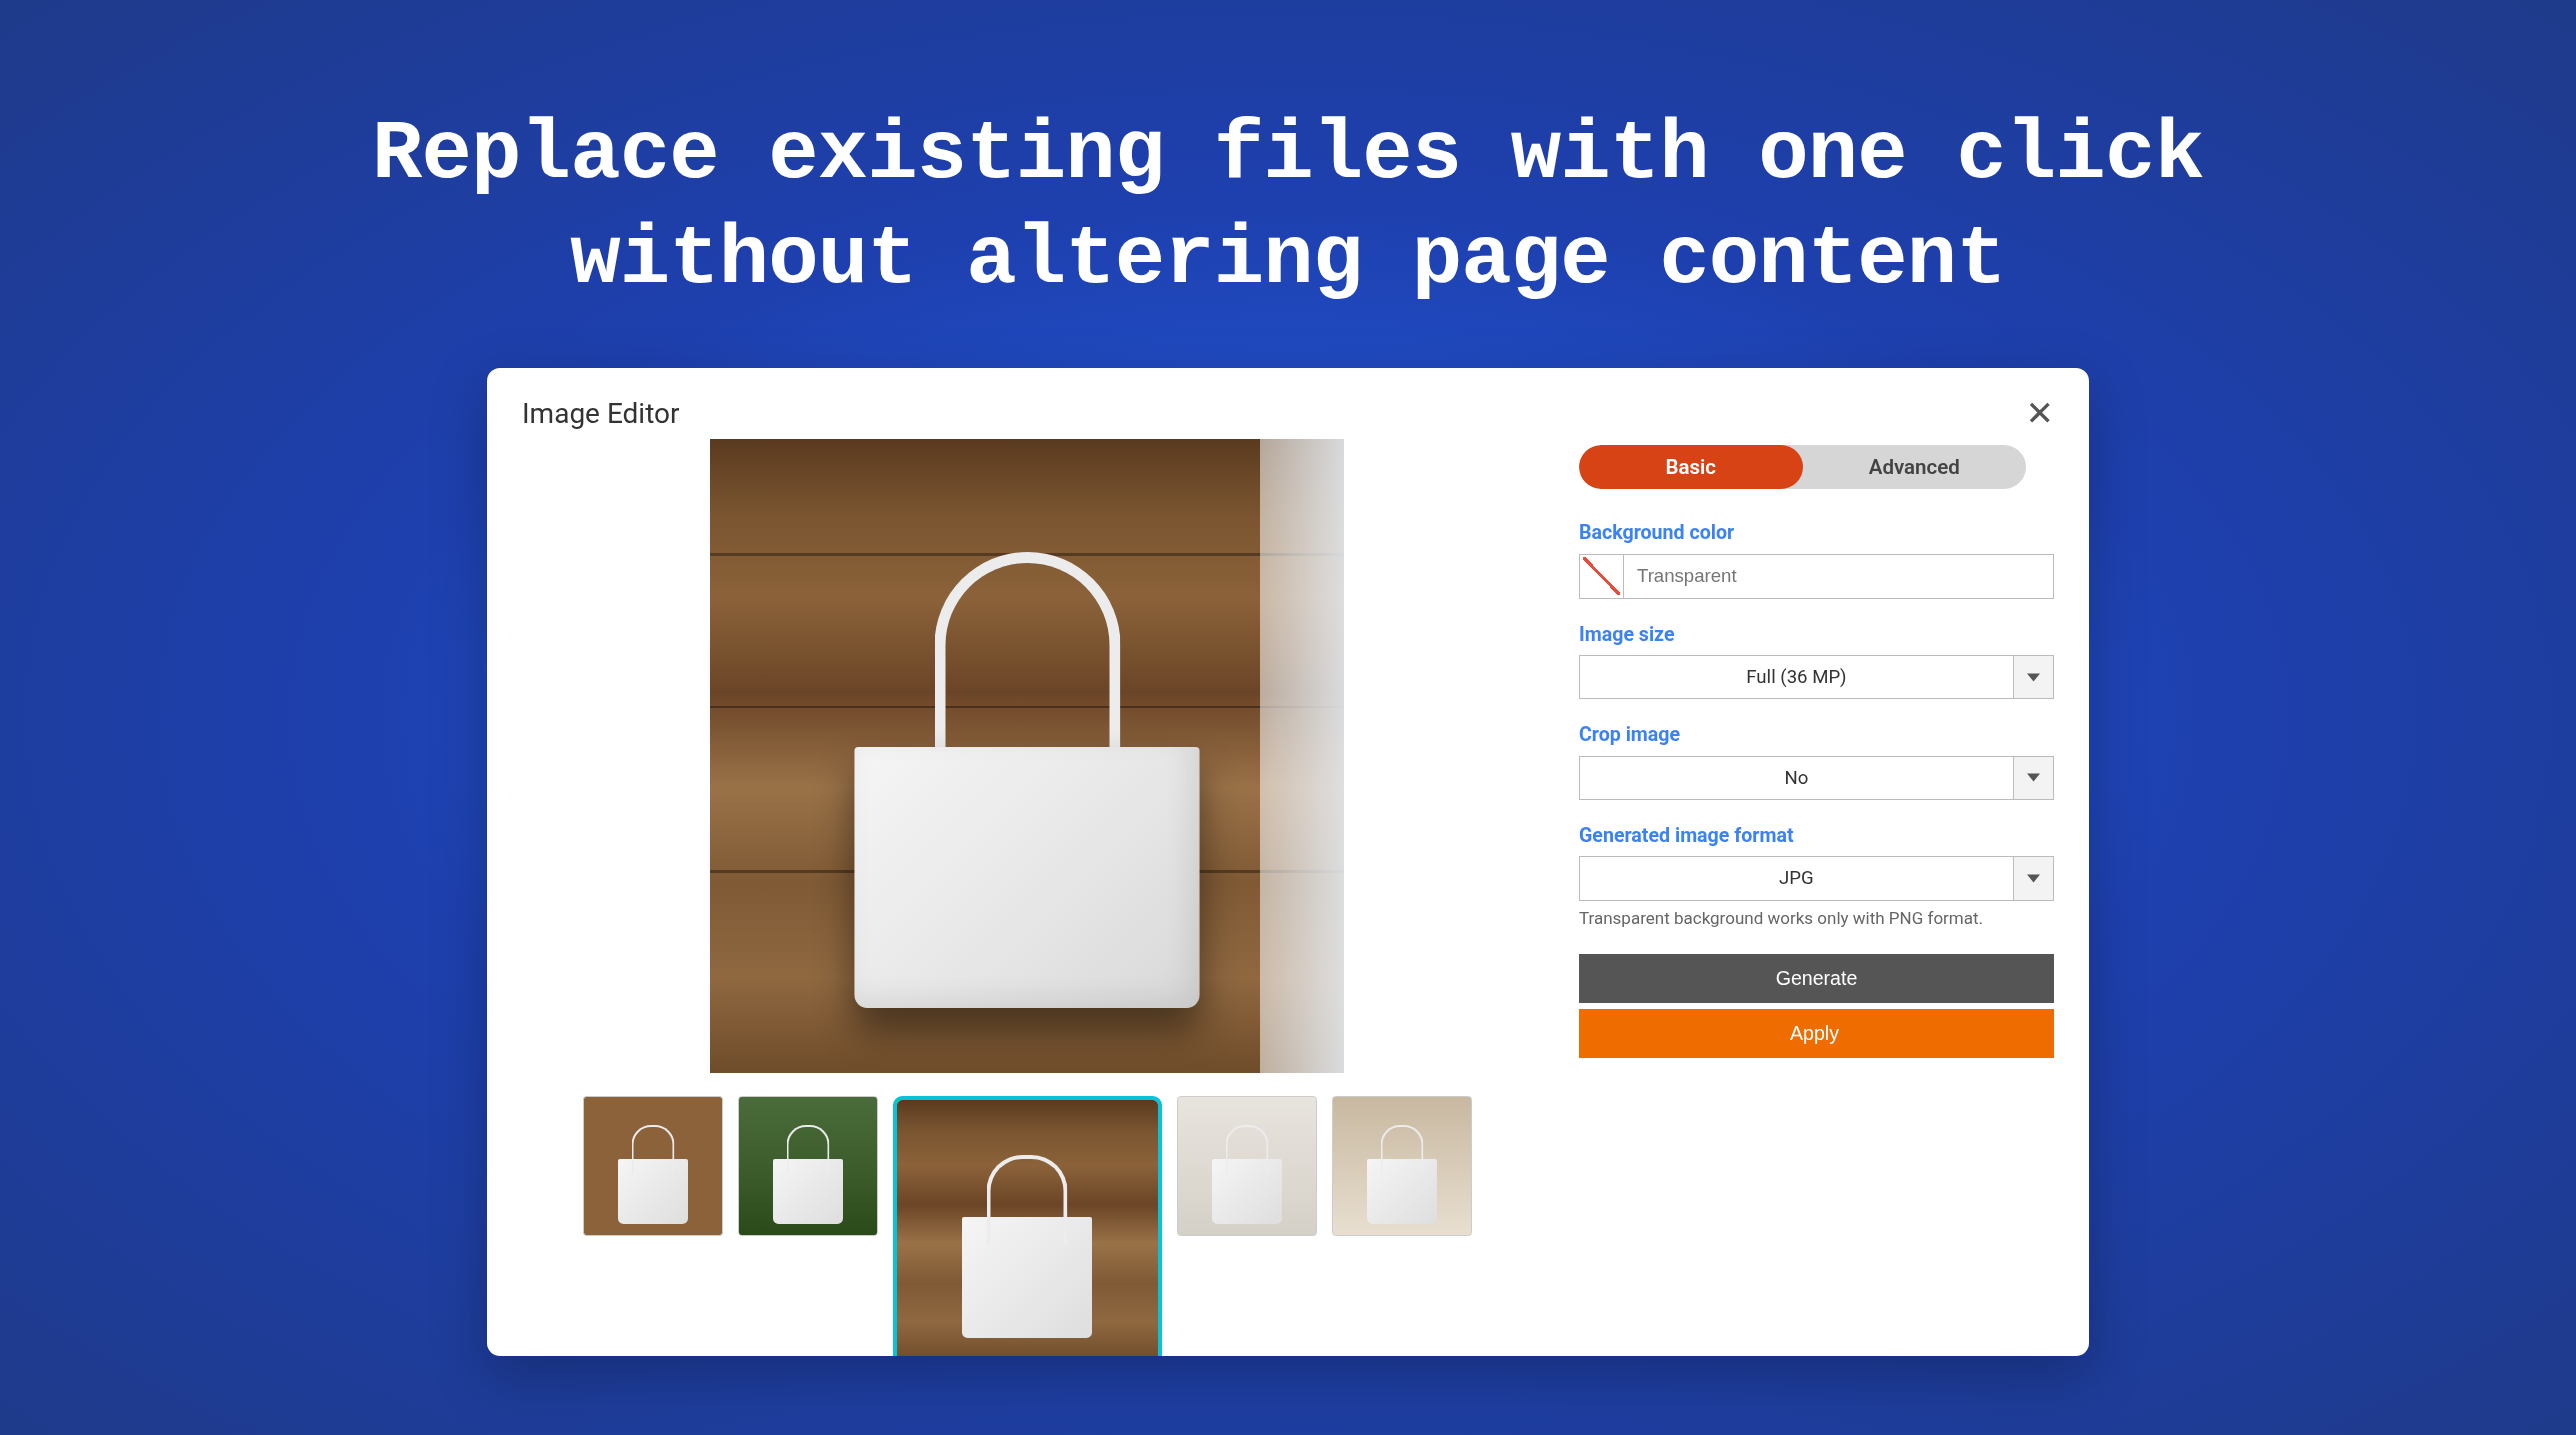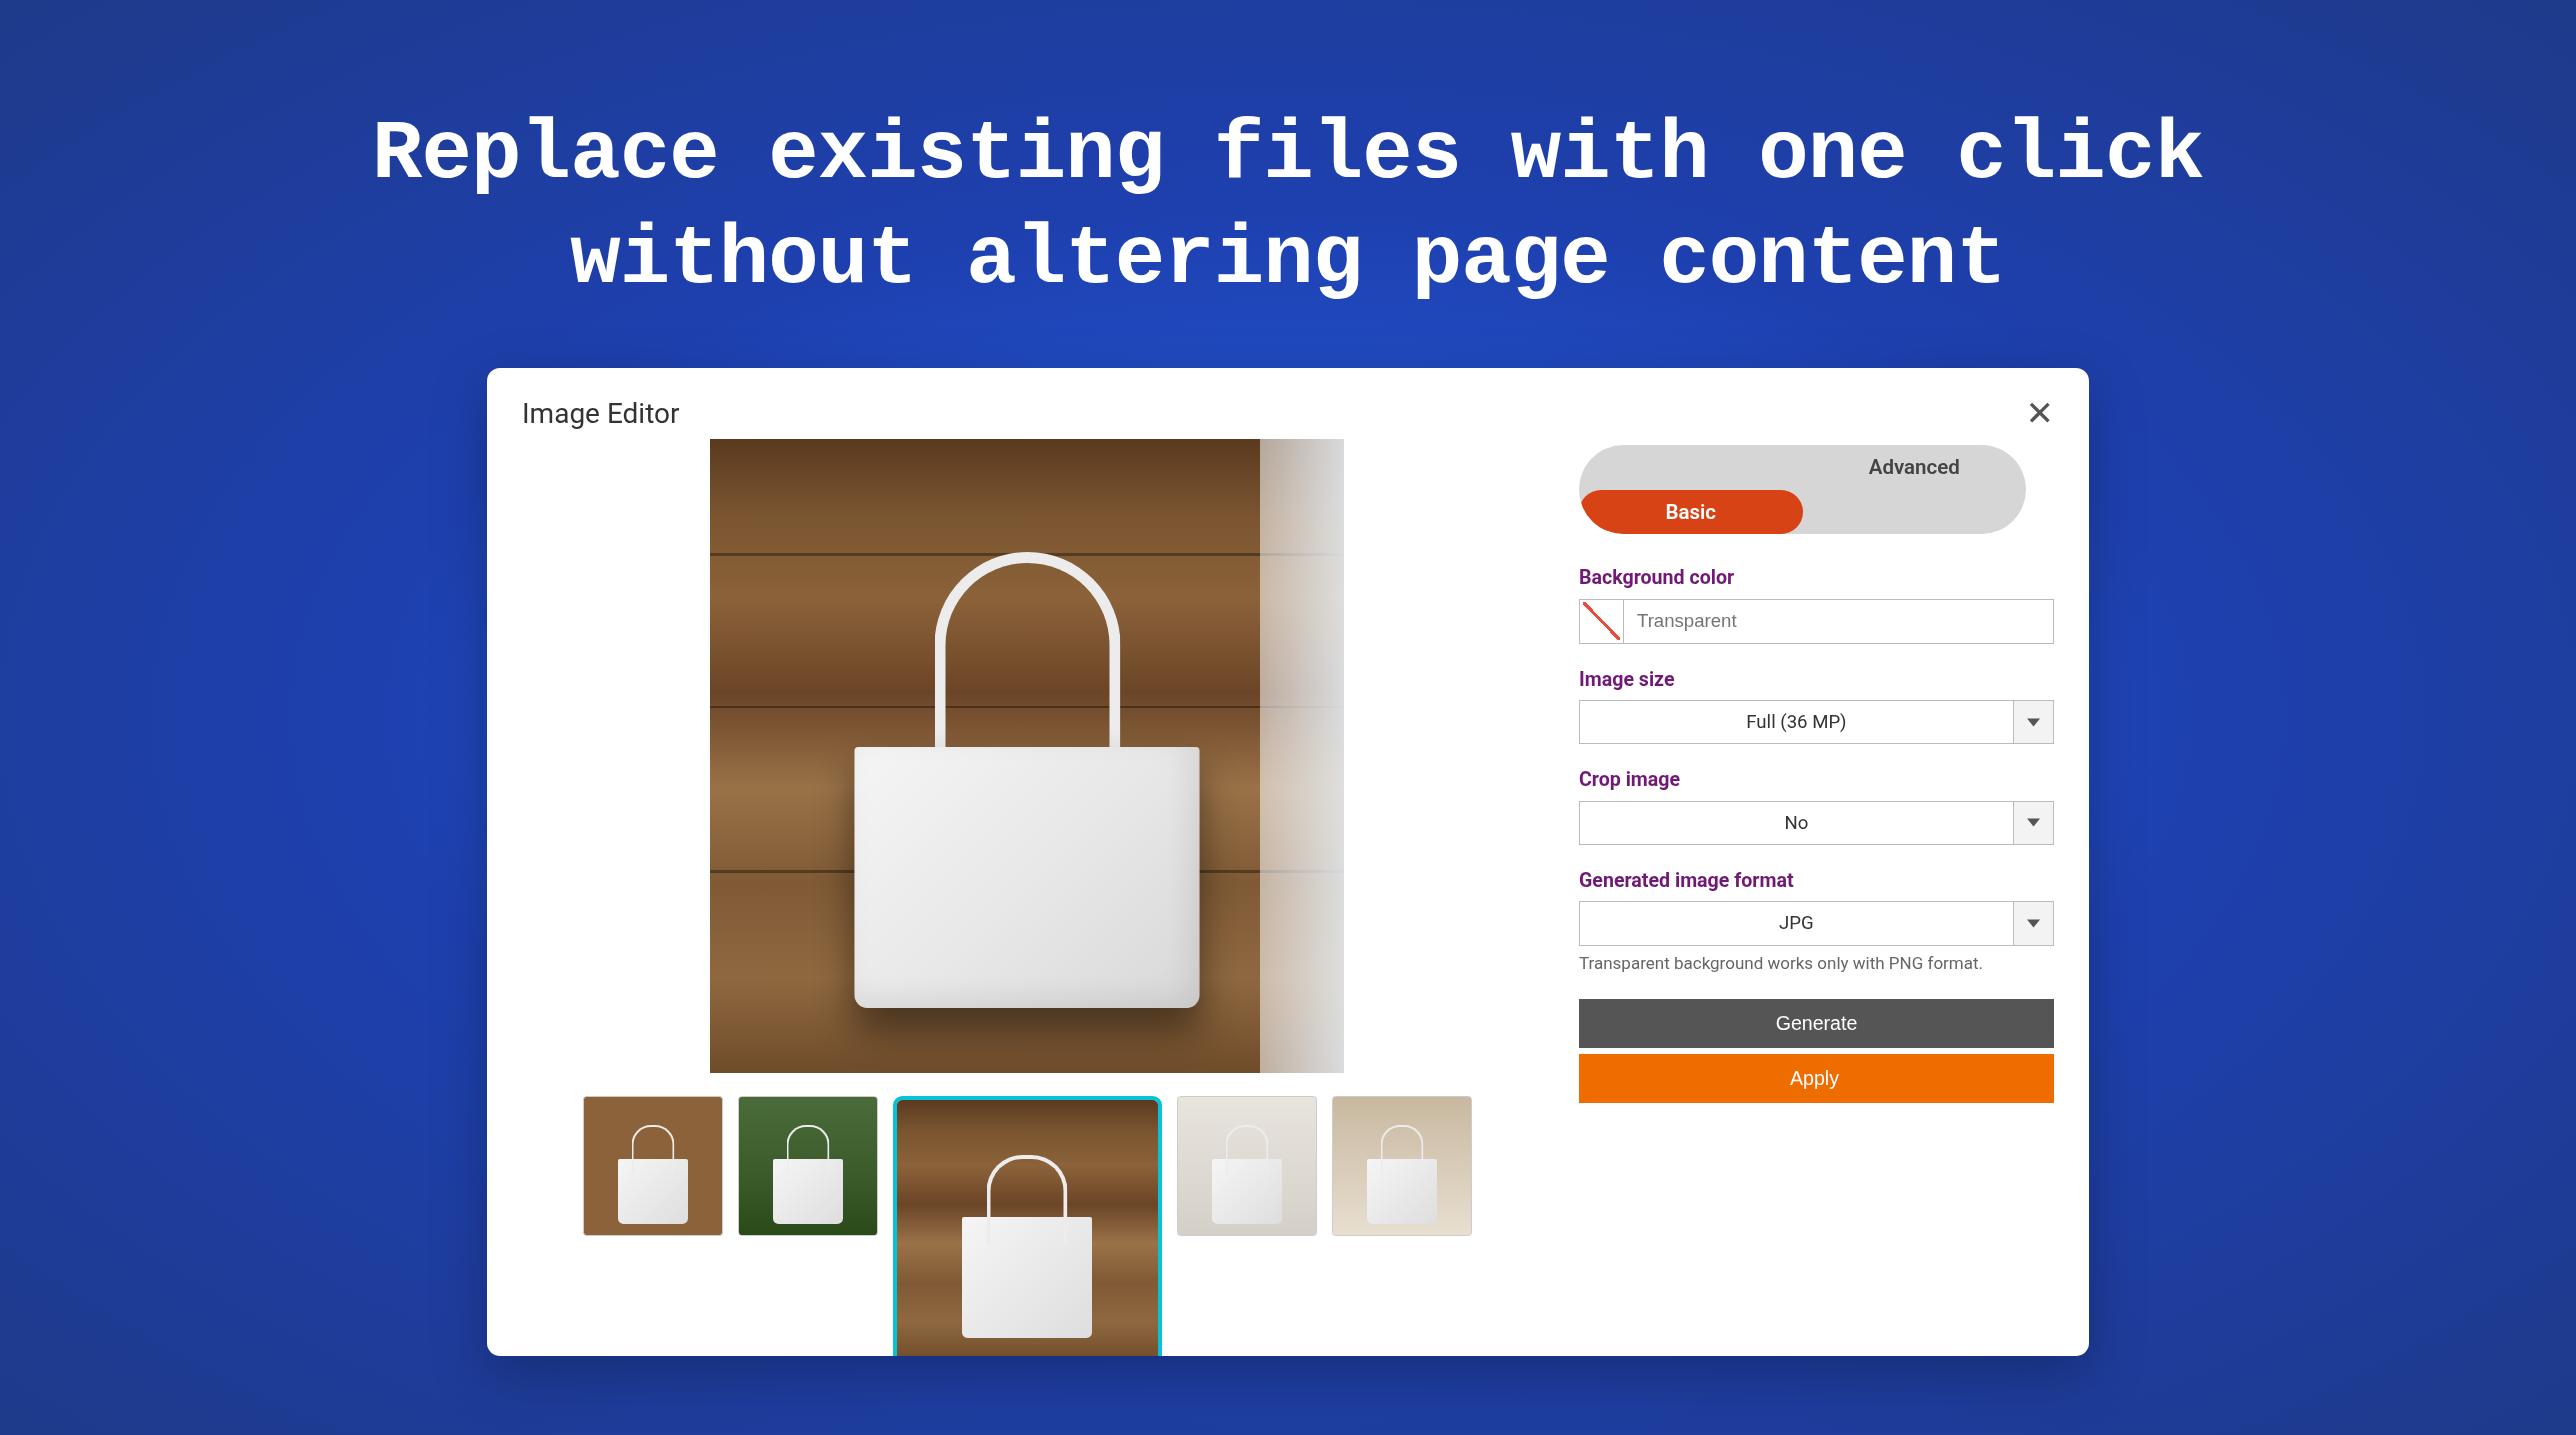--- a/index.html
+++ b/index.html
@@ -207,30 +207,29 @@
   text-align: center;
   padding: 10.2px 0;
   font-size: 20.5px;
   font-weight: 600;
   cursor: pointer;
 }
 .tab-btn.active {
   background: #d84315;
   color: white;
   border-radius: 931px;
-  margin-top: 45px;
 }
 .tab-btn.inactive {
   color: #444;
 }
 .field-group { margin-bottom: 24px; }
 .field-label {
   font-size: 19.6px;
   font-weight: 700;
-  color: #701a75;
+  color: #3b82f6;
   margin-bottom: 9.3px;
   display: block;
 }
 .color-row {
   display: flex;
   gap: 0;
 }
 .color-swatch {
   width: 45px;
   height: 45px;

